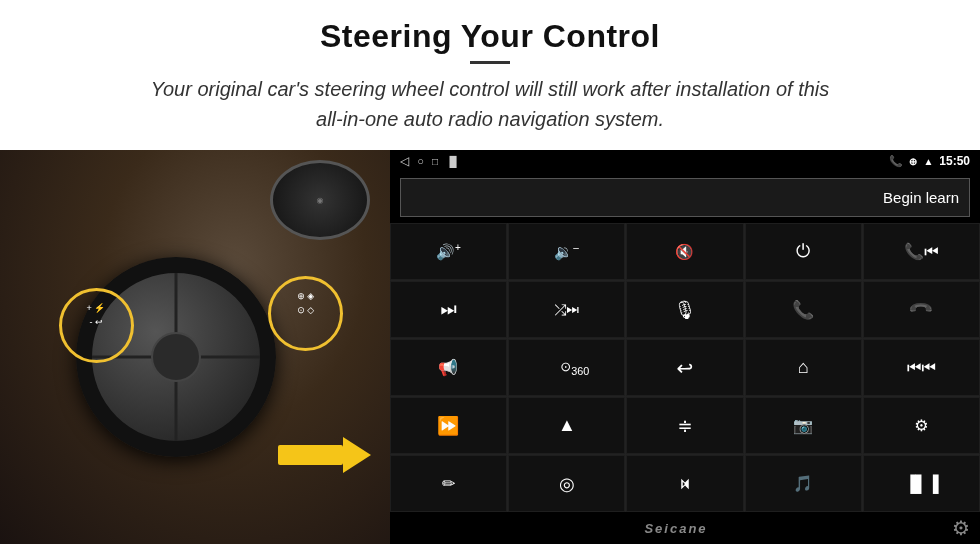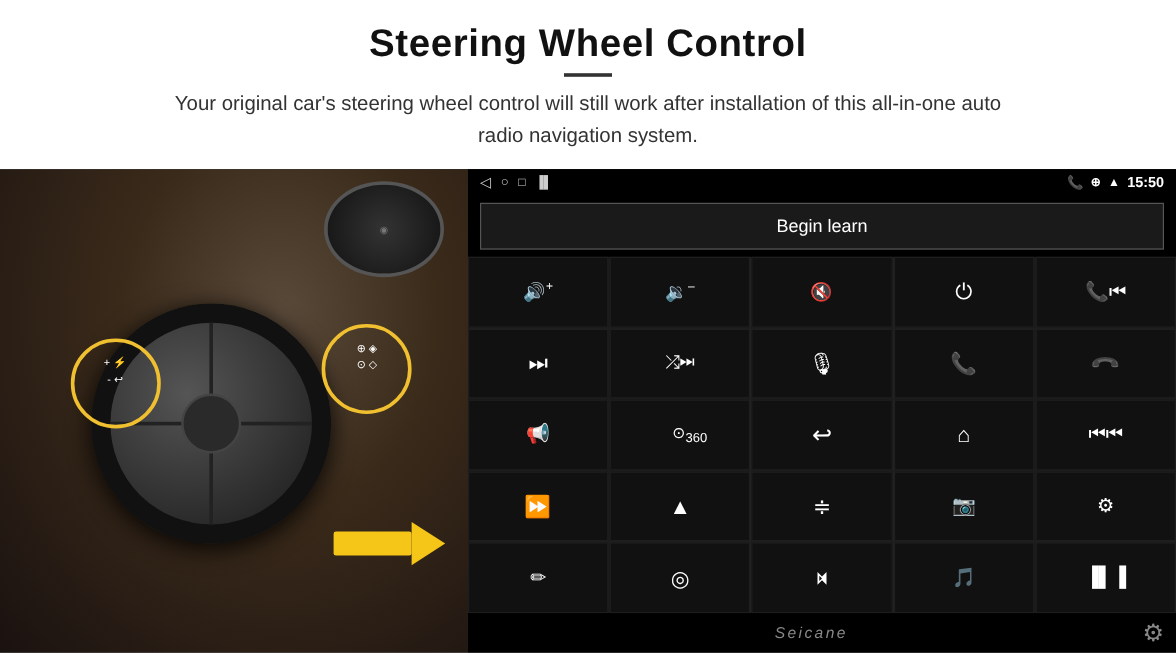--- a/index.html
+++ b/index.html
@@ -34,25 +34,26 @@
     }
 
     .title-divider {
       width: 40px;
       height: 3px;
       background: #333;
       margin: 0 auto 10px;
     }
 
     .subtitle-text {
-      font-size: 17px;
+      font-size: 20px;
       color: #333;
       line-height: 1.5;
       max-width: 700px;
       margin: 0 auto;
+      font-style: italic;
     }
 
     .content-section {
       display: flex;
       width: 100%;
       flex: 1;
       margin-top: 8px;
     }
 
     
@@ -104,21 +105,21 @@
       align-items: center;
       font-size: 12px;
       font-weight: bold;
     }
 
     
     .begin-learn-btn {
       background: #1a1a1a;
       border: 1px solid #555;
       color: #fff;
-      text-align: center;
+      text-align: right;
       padding: 10px;
       font-size: 15px;
       margin: 6px 10px;
       cursor: pointer;
     }
 
     
     .control-grid {
       display: grid;
       grid-template-columns: repeat(5, 1fr);
@@ -169,21 +170,21 @@
       color: #888;
       font-size: 18px;
     }
   </style>
 </head>
 <body>
 
 <div class="page-container">
 
   <div class="header-section">
-    <h1 class="main-title">Steering Wheel Control</h1>
+    <h1 class="main-title">Steering Your Control</h1>
     <div class="title-divider"></div>
     <p class="subtitle-text">Your original car's steering wheel control will still work after installation of this all-in-one auto radio navigation system.</p>
   </div>
 
   <div class="content-section">
 
     <div class="steering-wheel-area">
       <div class="sw-bg">
 
         <div style="position:absolute;top:0;left:0;width:100%;height:100%;
@@ -337,19 +338,19 @@
         <div class="ctrl-cell">
           <span style="font-size:16px;">🎵</span>
         </div>
         <div class="ctrl-cell">
           <span style="font-size:16px;">▐▌▐</span>
         </div>
 
       </div>
 
       <div class="bottom-bar">
-        <span class="seicane-text" style="font-style:italic;font-size:13px;color:#888;font-weight:normal;letter-spacing:2px;">Seicane</span>
+        <span class="seicane-text" style="font-style:italic;font-size:13px;color:#888;font-weight:bold;letter-spacing:2px;">Seicane</span>
         <span class="gear-icon-wrap" style="font-size:20px;color:#888;">⚙</span>
       </div>
 
     </div>
   </div>
 </div>
 
 </body></html>

